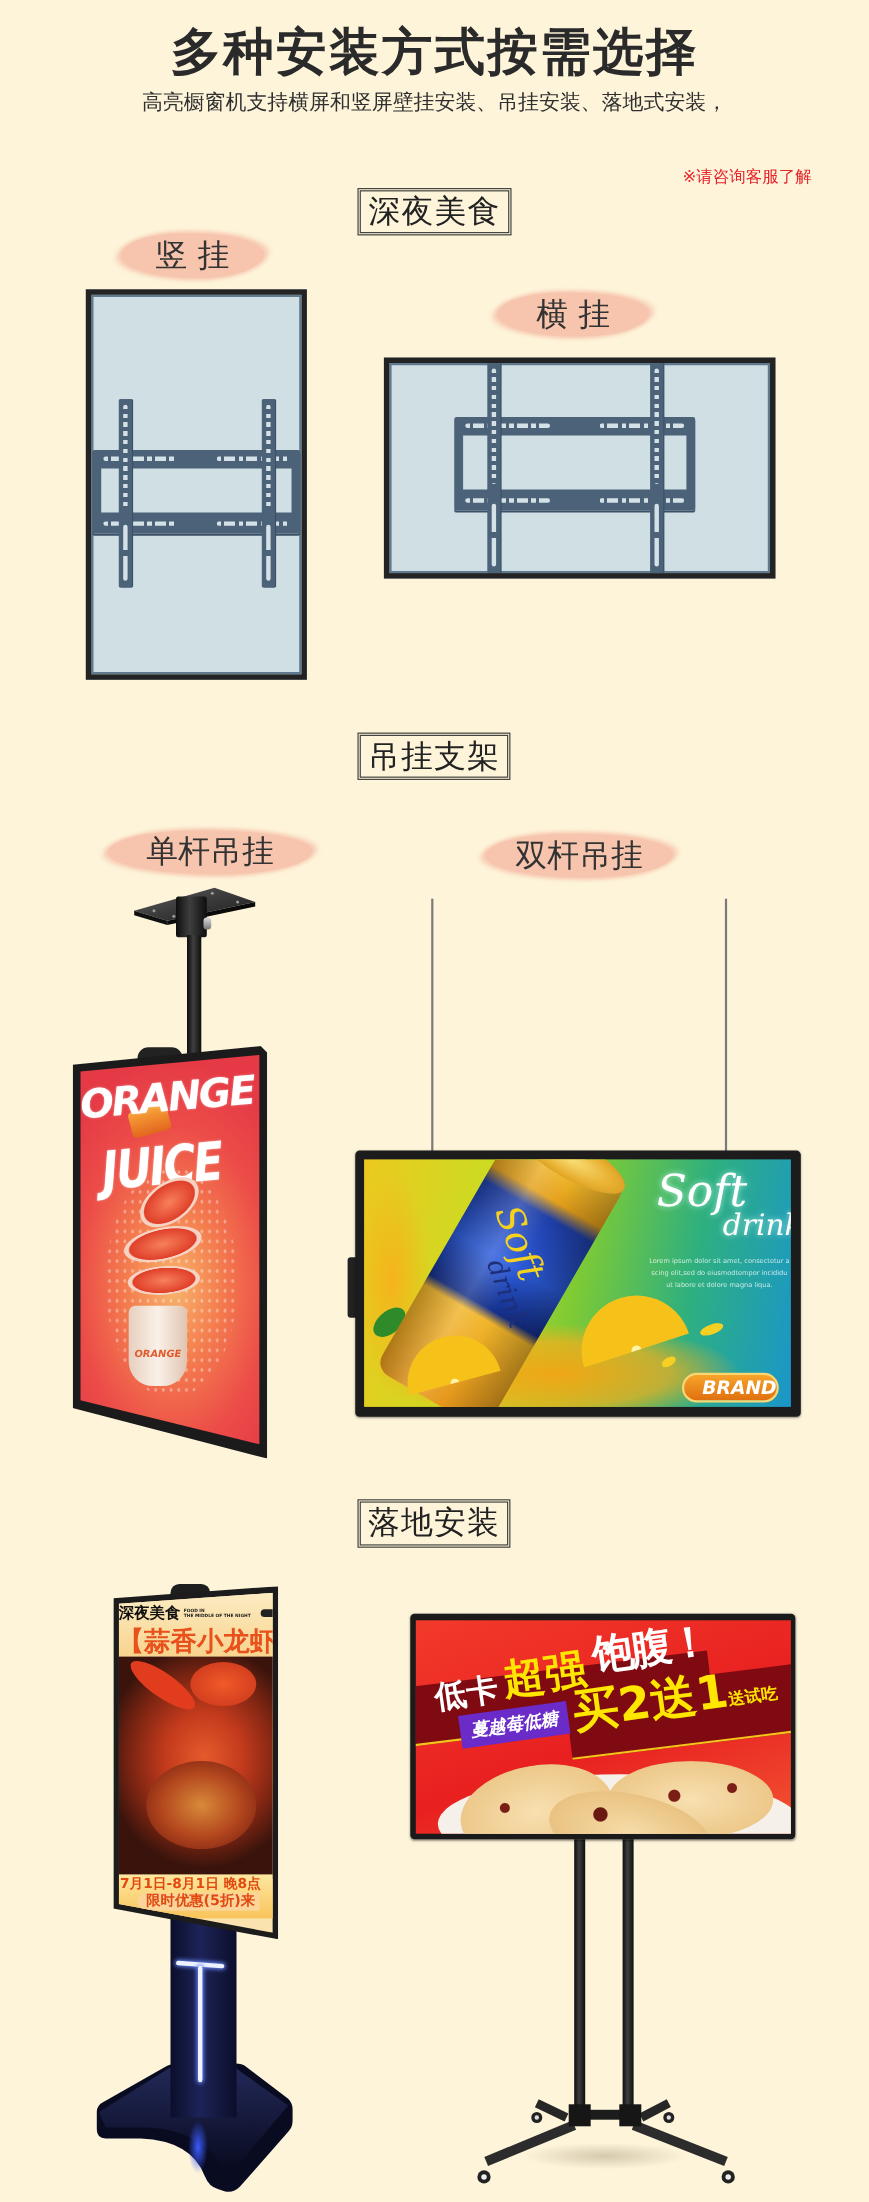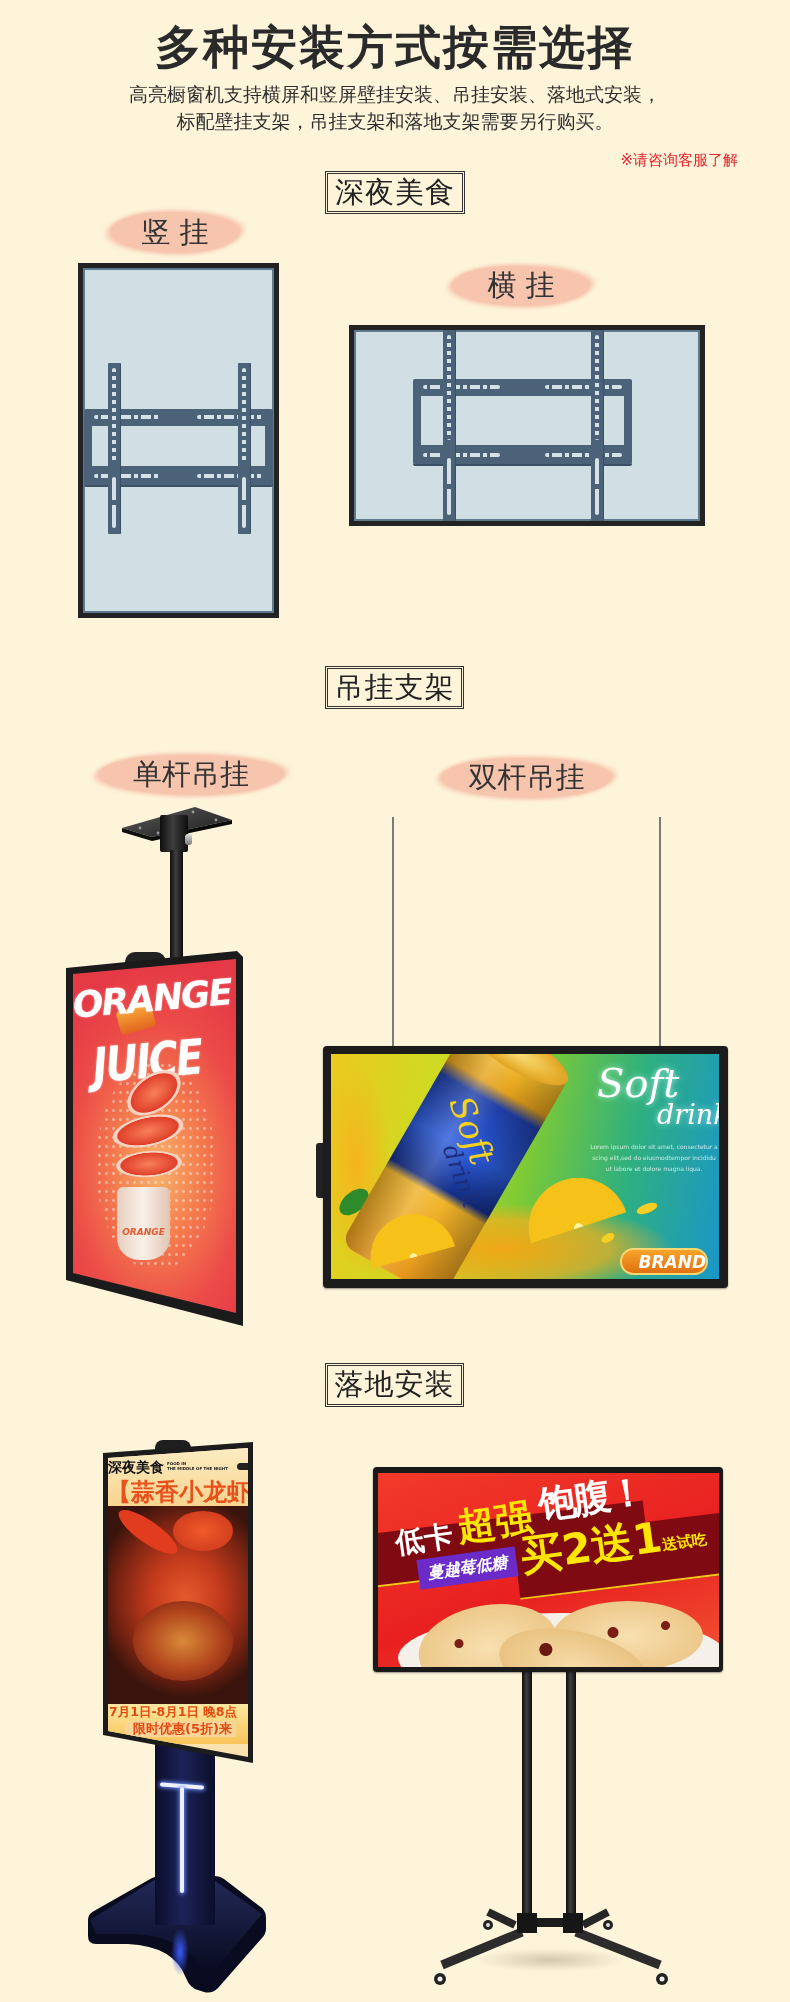--- a/index.html
+++ b/index.html
@@ -4,21 +4,21 @@
 <style>
   html, body { margin:0; padding:0; background:#fdf4da; }
   .page { position:relative; width:790px; height:2002px; overflow:hidden; background:#fdf4da;
           font-family:"DejaVu Sans","Liberation Sans",sans-serif; color:#2b2b2b; }
   .abs { position:absolute; }
   .fill { position:absolute; left:0; top:0; width:100%; height:100%; }
 
   
   .title { left:0; top:21px; width:790px; text-align:center; font-size:46px; line-height:52px;
            font-weight:bold; letter-spacing:2px; color:#2a2a2a; }
-  .sub { left:0; width:790px; text-align:center; font-size:19px; line-height:24px; color:#2f2f2f; white-space:nowrap; }
+  .sub { left:0; width:790px; text-align:center; font-size:19px; line-height:24px; color:#2f2f2f; white-space:nowrap;font-family:Liberation Serif, serif; }
   .note { right:52px; top:150px; font-size:15px; line-height:20px; color:#e8232b; white-space:nowrap; }
 
   
   .sec-box { display:flex; align-items:center; justify-content:center; box-sizing:border-box;
              border:3px double #333; font-size:29px; letter-spacing:1px; color:#222; white-space:nowrap; }
 
   
   .brush { display:flex; align-items:center; justify-content:center; font-size:29px; color:#333; white-space:nowrap;
            background:#f7c5ad; border-radius:42% 50% 46% 54% / 50% 46% 54% 50%;
            box-shadow:0 0 3px 2px rgba(247,197,173,0.65), 6px -2px 4px -1px rgba(247,197,173,0.6), -6px 2px 4px -1px rgba(247,197,173,0.6); }
@@ -45,21 +45,20 @@
   .script { font-family:"DejaVu Serif","Liberation Serif",serif; font-style:italic; white-space:nowrap; }
   .cn-bold { font-weight:bold; white-space:nowrap; }
 </style>
 </head>
 <body>
 
 <div class="page">
 
   <div class="abs title">多种安装方式按需选择</div>
   <div class="abs sub" style="top:82px;">高亮橱窗机支持横屏和竖屏壁挂安装、吊挂安装、落地式安装，</div>
-  <div class="abs sub" style="top:109px;">标配壁挂支架，吊挂支架和落地支架需要另行购买。</div>
   <div class="abs note">※请咨询客服了解</div>
 
   <div class="abs sec-box" style="left:325px;top:171px;width:140px;height:43px;">
     <span>深夜美食</span>
   </div>
 
   <div class="abs brush" style="left:110px;top:212px;width:130px;height:41px;">
     <span>竖 挂</span>
   </div>
   <div class="abs brush" style="left:452px;top:266px;width:138px;height:40px;">

